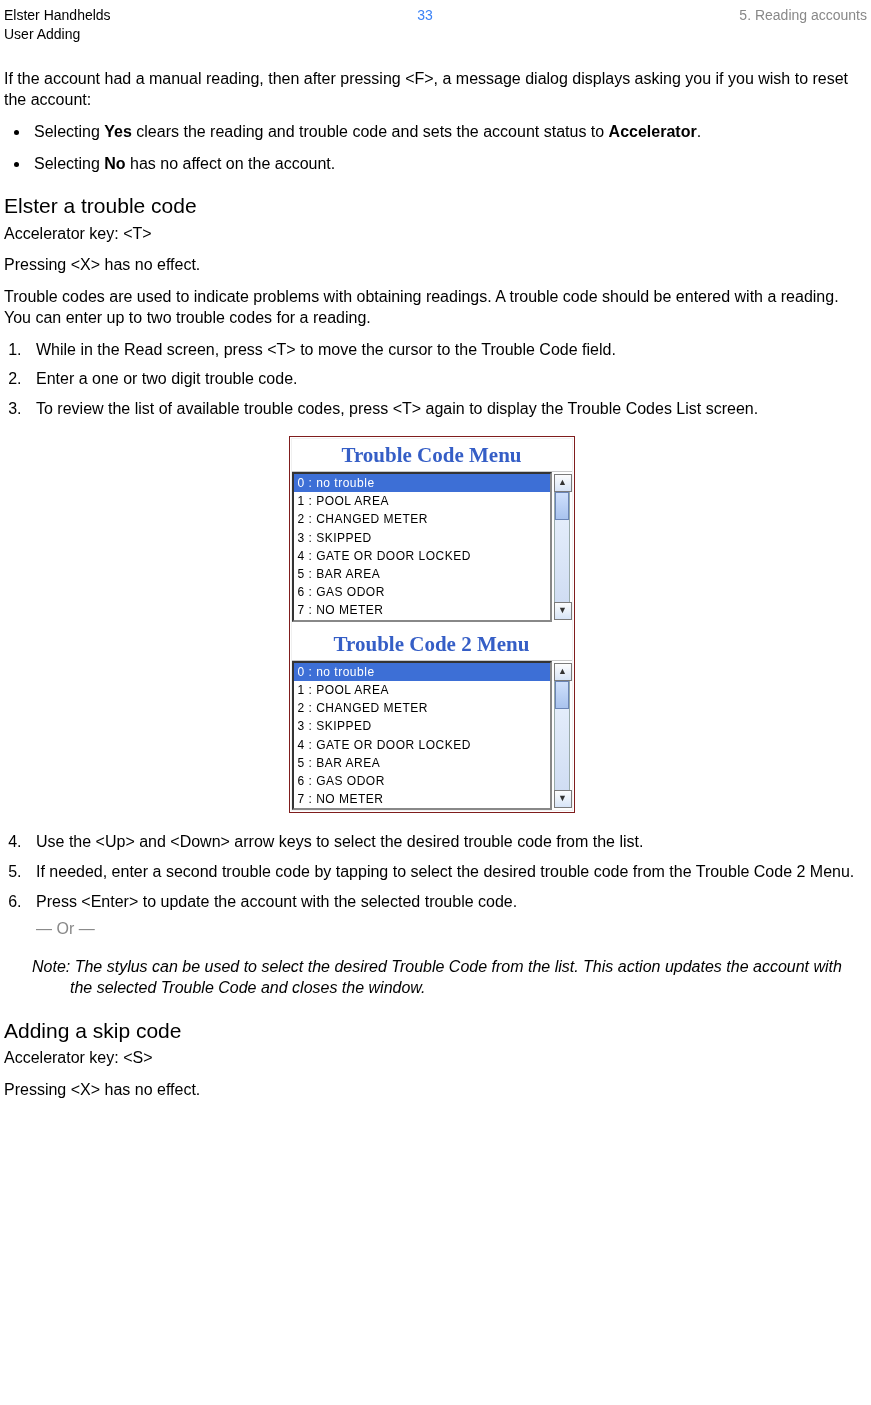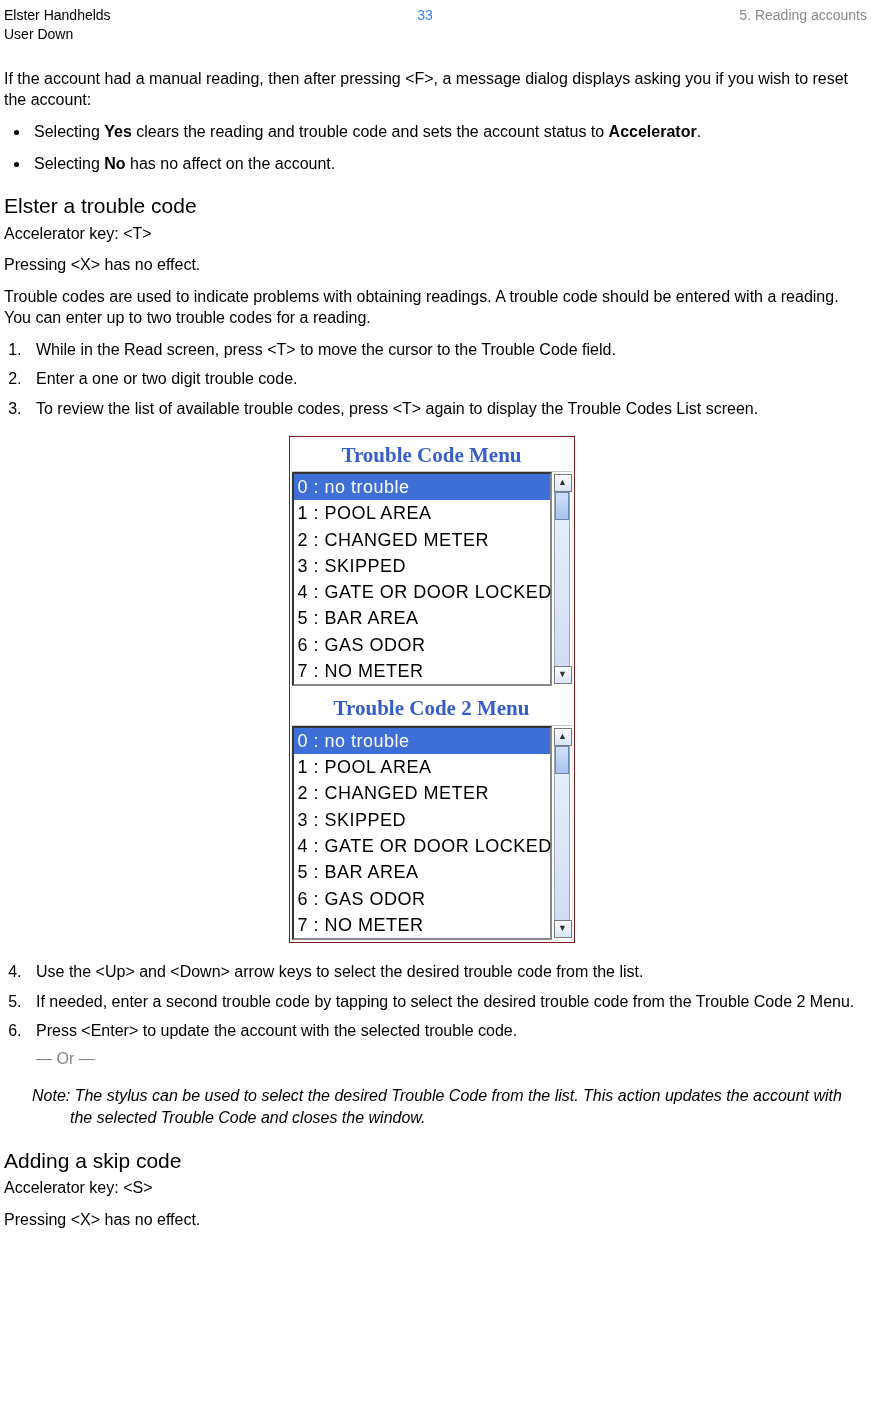--- a/index.html
+++ b/index.html
@@ -63,21 +63,21 @@
   .menu-body {
     position: relative;
     background: #fff;
   }
   .listbox {
     border: 2px inset #888;
     background: #fff;
     font-family: "Arial Narrow", Arial, sans-serif;
     font-stretch: condensed;
     letter-spacing: 0.5px;
-    font-size: 18px;
+    font-size: 12px;
     width: 256px;
     margin-left: 0;
   }
   .listbox .row {
     padding: 1px 4px;
     white-space: nowrap;
   }
   .listbox .row.sel {
     background: #3d6fd6;
     color: #fff;
@@ -119,21 +119,21 @@
   }
   .listpane { position: relative; padding-right: 20px; }
   .menu-spacer { height: 6px; background:#fff; }
 </style>
 </head>
 <body>
 
 <div class="header-row">
   <div class="header-left">
     <div>Elster Handhelds</div>
-    <div>User Down</div>
+    <div>User Adding</div>
   </div>
   <div class="header-mid">33</div>
   <div class="header-right">5. Reading accounts</div>
 </div>
 
 <div class="content">
 
   <p>If the account had a manual reading, then after pressing &lt;F&gt;, a message dialog displays asking you if you wish to reset the account:</p>
 
   <ul class="bullet-list">

